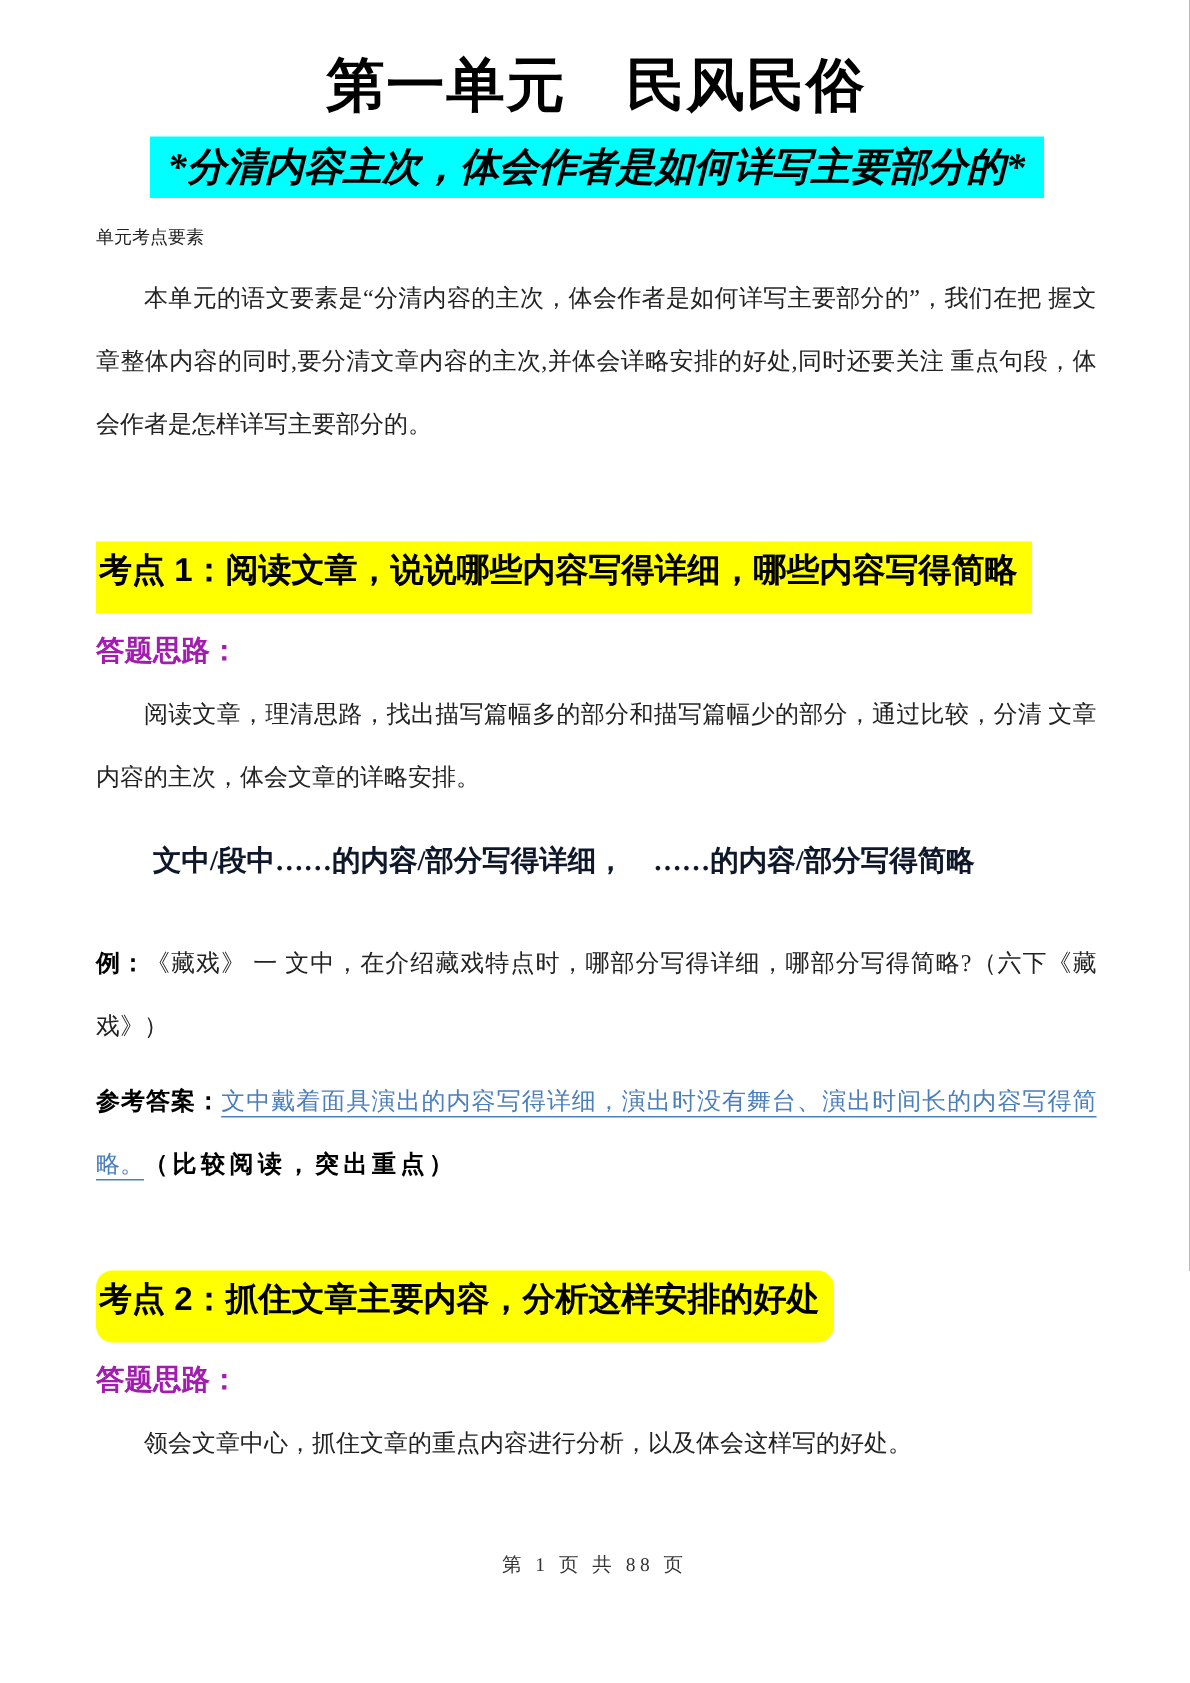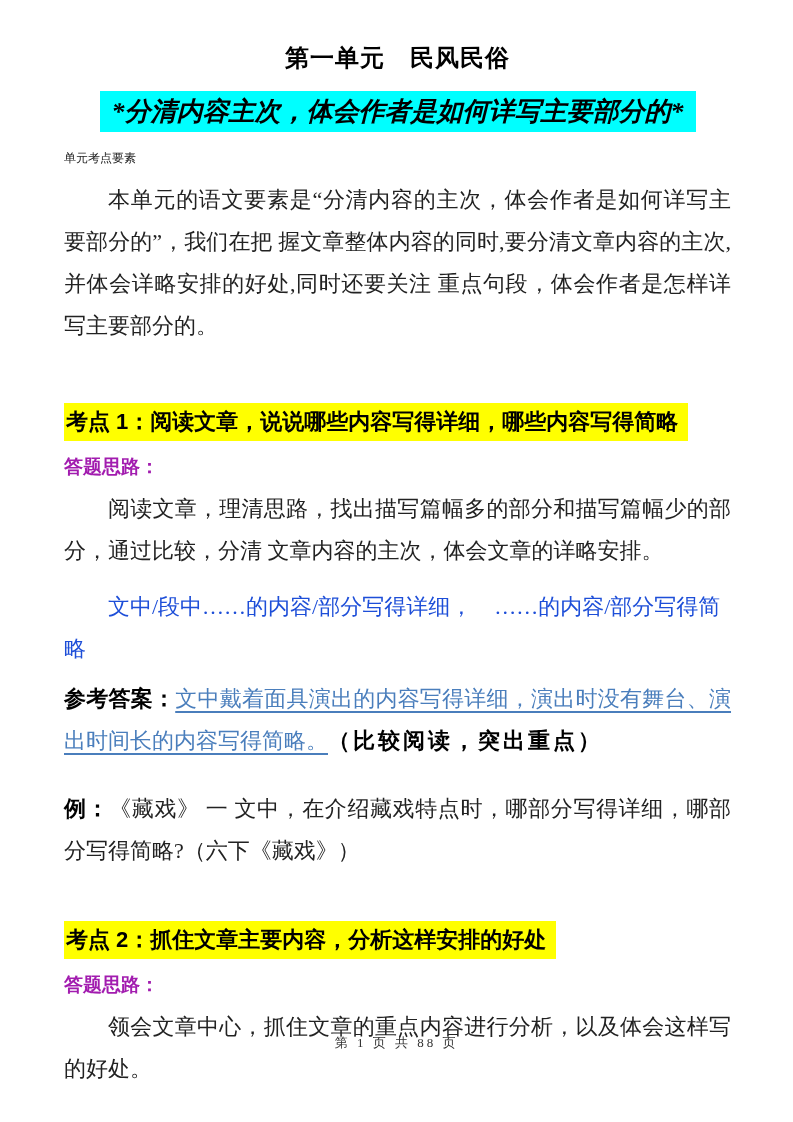--- a/index.html
+++ b/index.html
@@ -11,21 +11,21 @@
     background: #ffffff;
     box-sizing: border-box;
     padding: 38px 62px 0 64px;
     font-family: "Liberation Serif", "DejaVu Serif", serif;
     color: #1a1a1a;
     overflow: hidden;
   }
   .doc-title {
     margin: 0;
     text-align: center;
-    font-size: 24px;
+    font-size: 39px;
     line-height: 40px;
     font-weight: bold;
     font-family: "Liberation Serif", "DejaVu Serif", serif;
     letter-spacing: 1px;
     color: #000;
   }
   .banner-wrap { text-align: center; margin-top: 13px; }
   .banner {
     display: inline-block;
     background: #00ffff;
@@ -38,53 +38,54 @@
     font-family: "Liberation Serif", "DejaVu Serif", serif;
   }
   .section-label {
     margin-top: 13px;
     font-size: 12px;
     line-height: 26px;
     color: #222;
   }
   p.body {
     margin: 8px 0 0 0;
-    font-size: 22px;
+    font-size: 16px;
     line-height: 42px;
     text-align: justify;
     color: #222;
   }
   p.indent { text-indent: 2em; }
   .kaodian-band {
     margin: 0;
     margin-top: 56px;
     display: inline-block;
     background: #ffff00;
     font-family: "Liberation Sans", "DejaVu Sans", sans-serif;
     font-weight: bold;
     font-size: 22px;
     line-height: 28px;
-    padding: 5px 10px 5px 2px;
+    padding: 5px 10px 15px 2px;
     color: #000;
   }
-  .kaodian-band.second { margin-top: 49px; }
+  .kaodian-band.second { margin-top: 49px; border-radius: 11px; }
   .sub-label {
     margin: 13px 0 0 0;
     font-family: "Liberation Sans", "DejaVu Sans", sans-serif;
     font-weight: bold;
     font-size: 19px;
     line-height: 26px;
     color: #a21caf;
   }
   p.template-red {
     margin: 14px 0 0 0;
     text-indent: 2em;
-    font-size: 22px;
+    font-size: 19px;
     line-height: 42px;
-    color: #1d4ed8;
+    color: #0f172a;
+    font-weight: bold;
   }
   p.example { margin-top: 26px; }
   .inline-label {
     font-family: "Liberation Sans", "DejaVu Sans", sans-serif;
     font-weight: bold;
     color: #000;
   }
   .answer-link {
     color: #4a7ebc;
     text-decoration: underline;
@@ -123,23 +124,23 @@
   <p class="body indent">本单元的语文要素是“分清内容的主次，体会作者是如何详写主要部分的”，我们在把 握文章整体内容的同时,要分清文章内容的主次,并体会详略安排的好处,同时还要关注 重点句段，体会作者是怎样详写主要部分的。</p>
 
   <div>
     <h2 class="kaodian-band">考点 1：阅读文章，说说哪些内容写得详细，哪些内容写得简略</h2>
 
     <div class="sub-label">答题思路：</div>
     <p class="body indent">阅读文章，理清思路，找出描写篇幅多的部分和描写篇幅少的部分，通过比较，分清 文章内容的主次，体会文章的详略安排。</p>
 
     <p class="template-red">文中/段中……的内容/部分写得详细，　……的内容/部分写得简略</p>
 
+    <p class="body example"><span class="inline-label">例：</span><span>《藏戏》 一 文中，在介绍藏戏特点时，哪部分写得详细，哪部分写得简略?（六下《藏戏》）</span></p>
+
     <p class="body"><span class="inline-label">参考答案：</span><span class="answer-link">文中戴着面具演出的内容写得详细，演出时没有舞台、演出时间长的内容写得简略。</span><span class="answer-note">（比较阅读，突出重点）</span></p>
-
-    <p class="body example"><span class="inline-label">例：</span><span>《藏戏》 一 文中，在介绍藏戏特点时，哪部分写得详细，哪部分写得简略?（六下《藏戏》）</span></p>
   </div>
 
   <div>
     <h2 class="kaodian-band second">考点 2：抓住文章主要内容，分析这样安排的好处</h2>
 
     <div class="sub-label">答题思路：</div>
     <p class="body indent">领会文章中心，抓住文章的重点内容进行分析，以及体会这样写的好处。</p>
   </div>
 
   <div class="footer">第 1 页 共 88 页</div>

